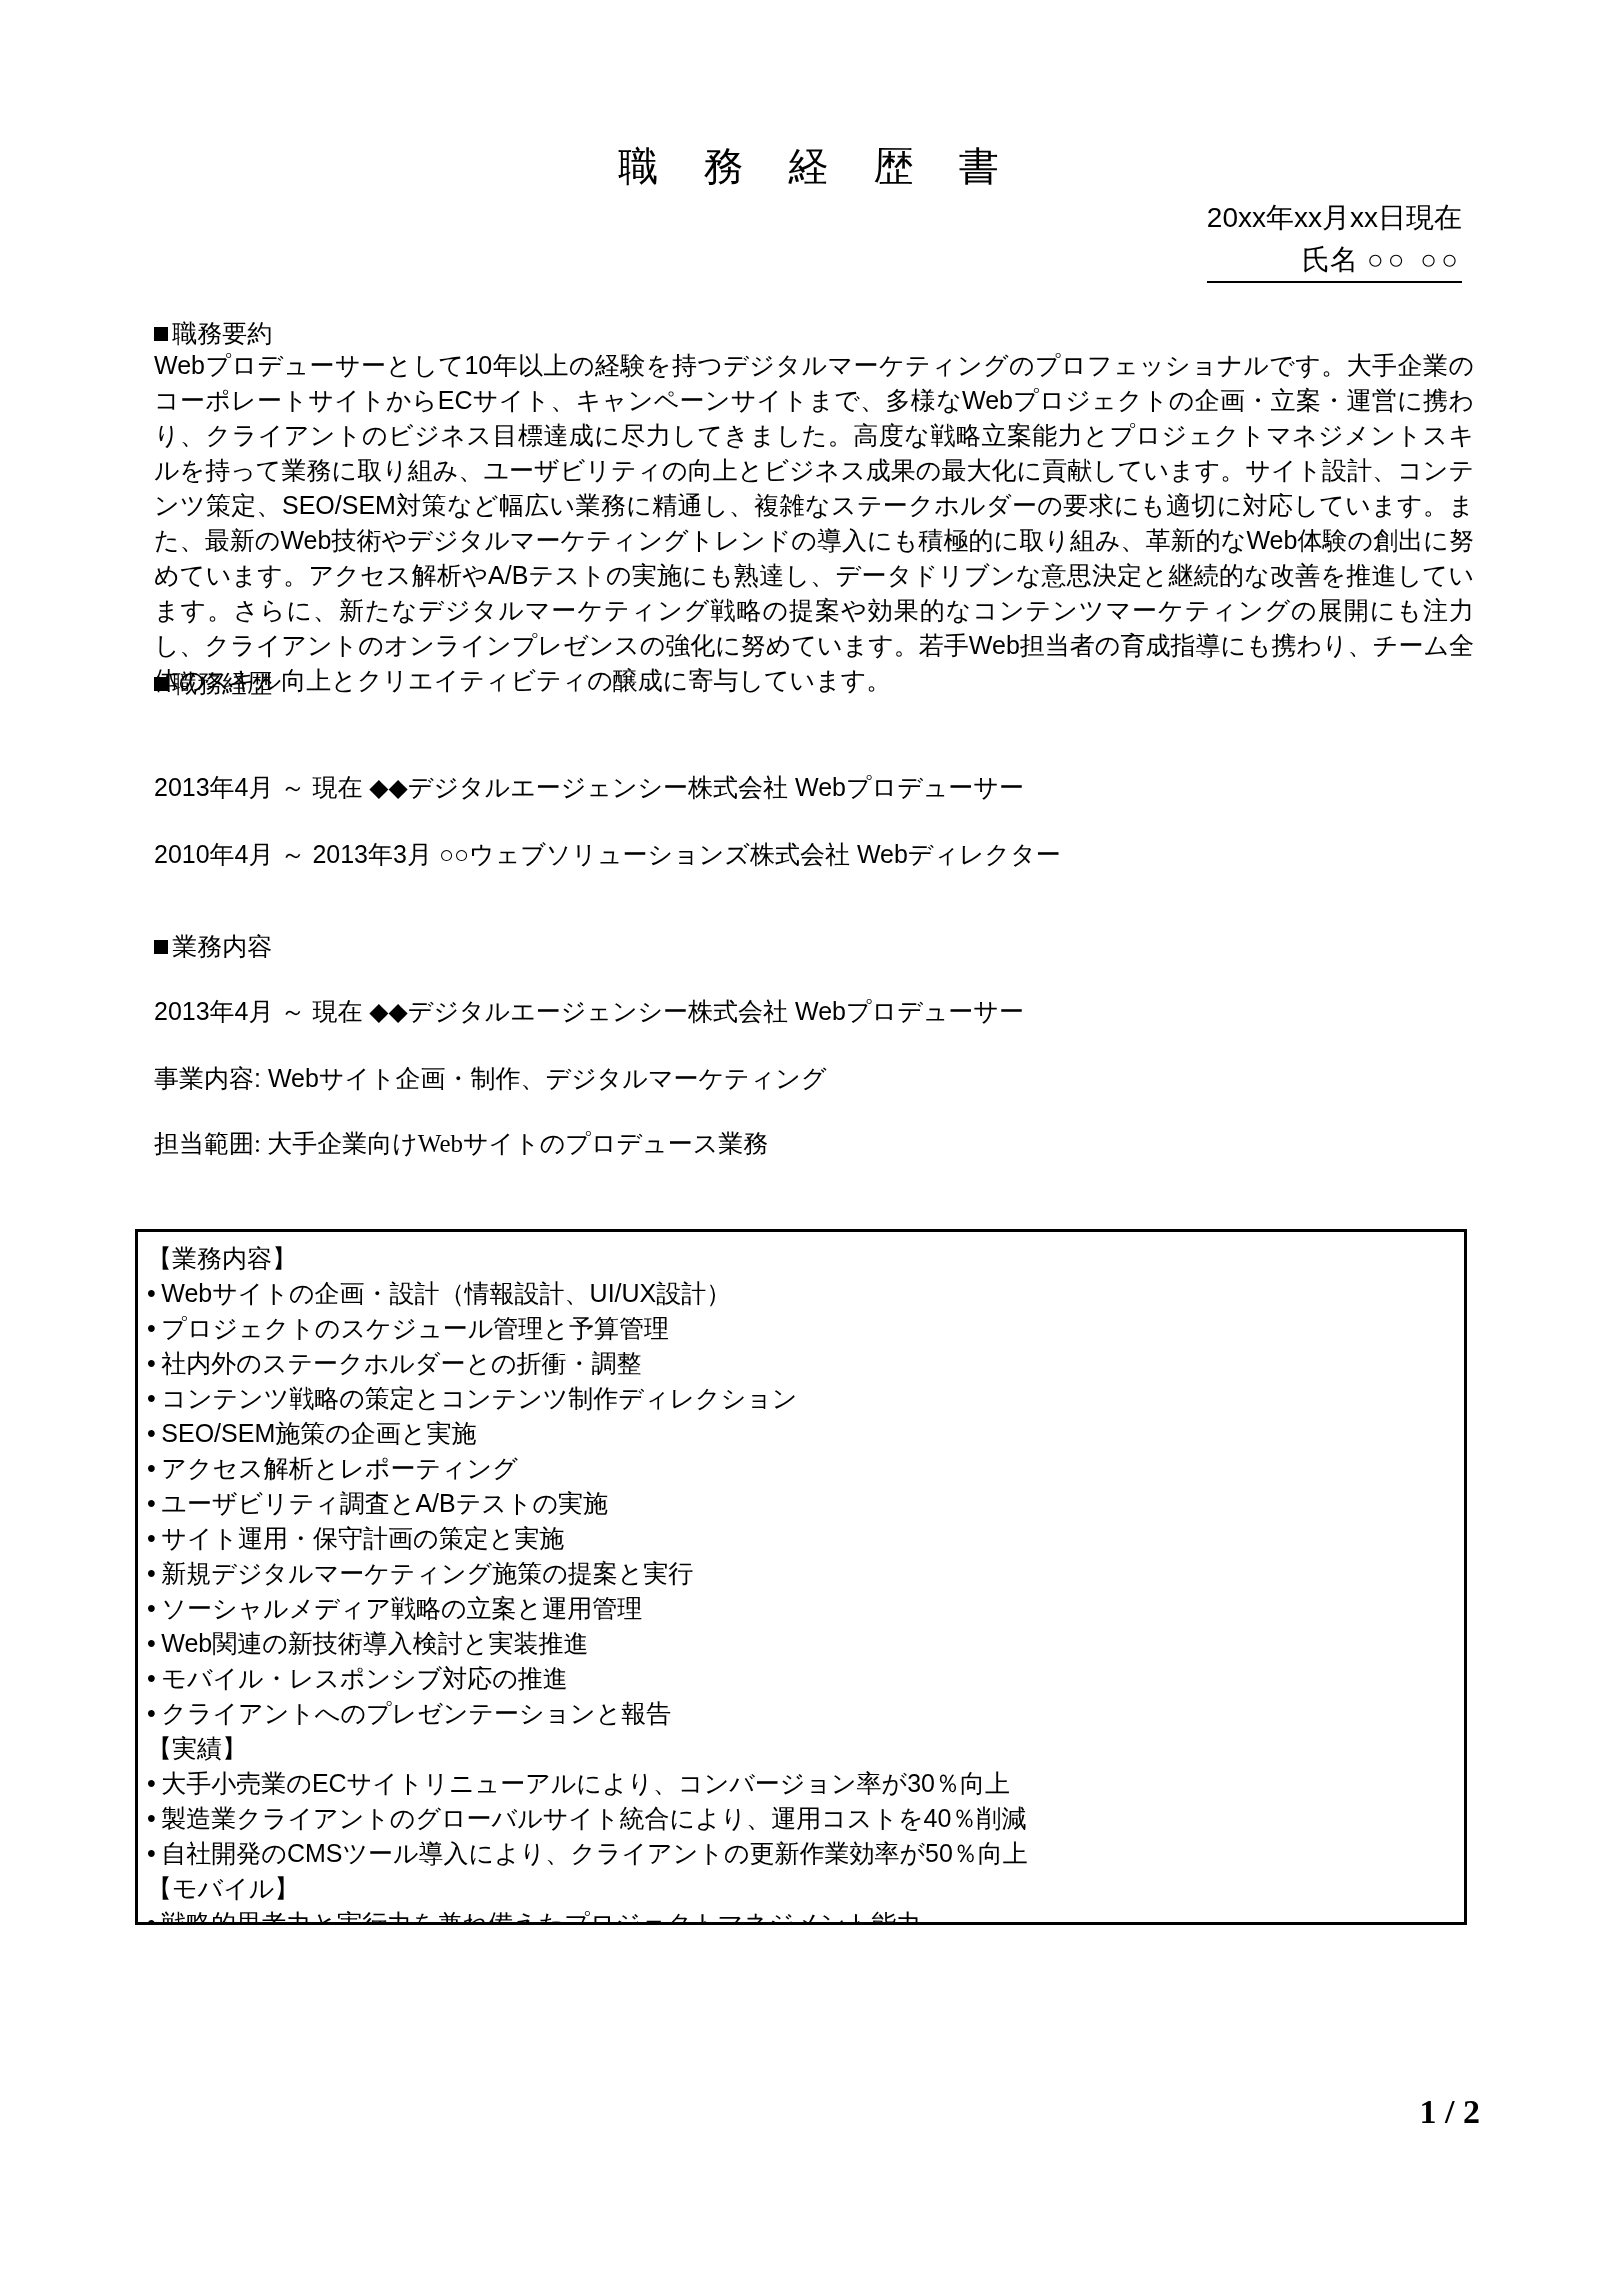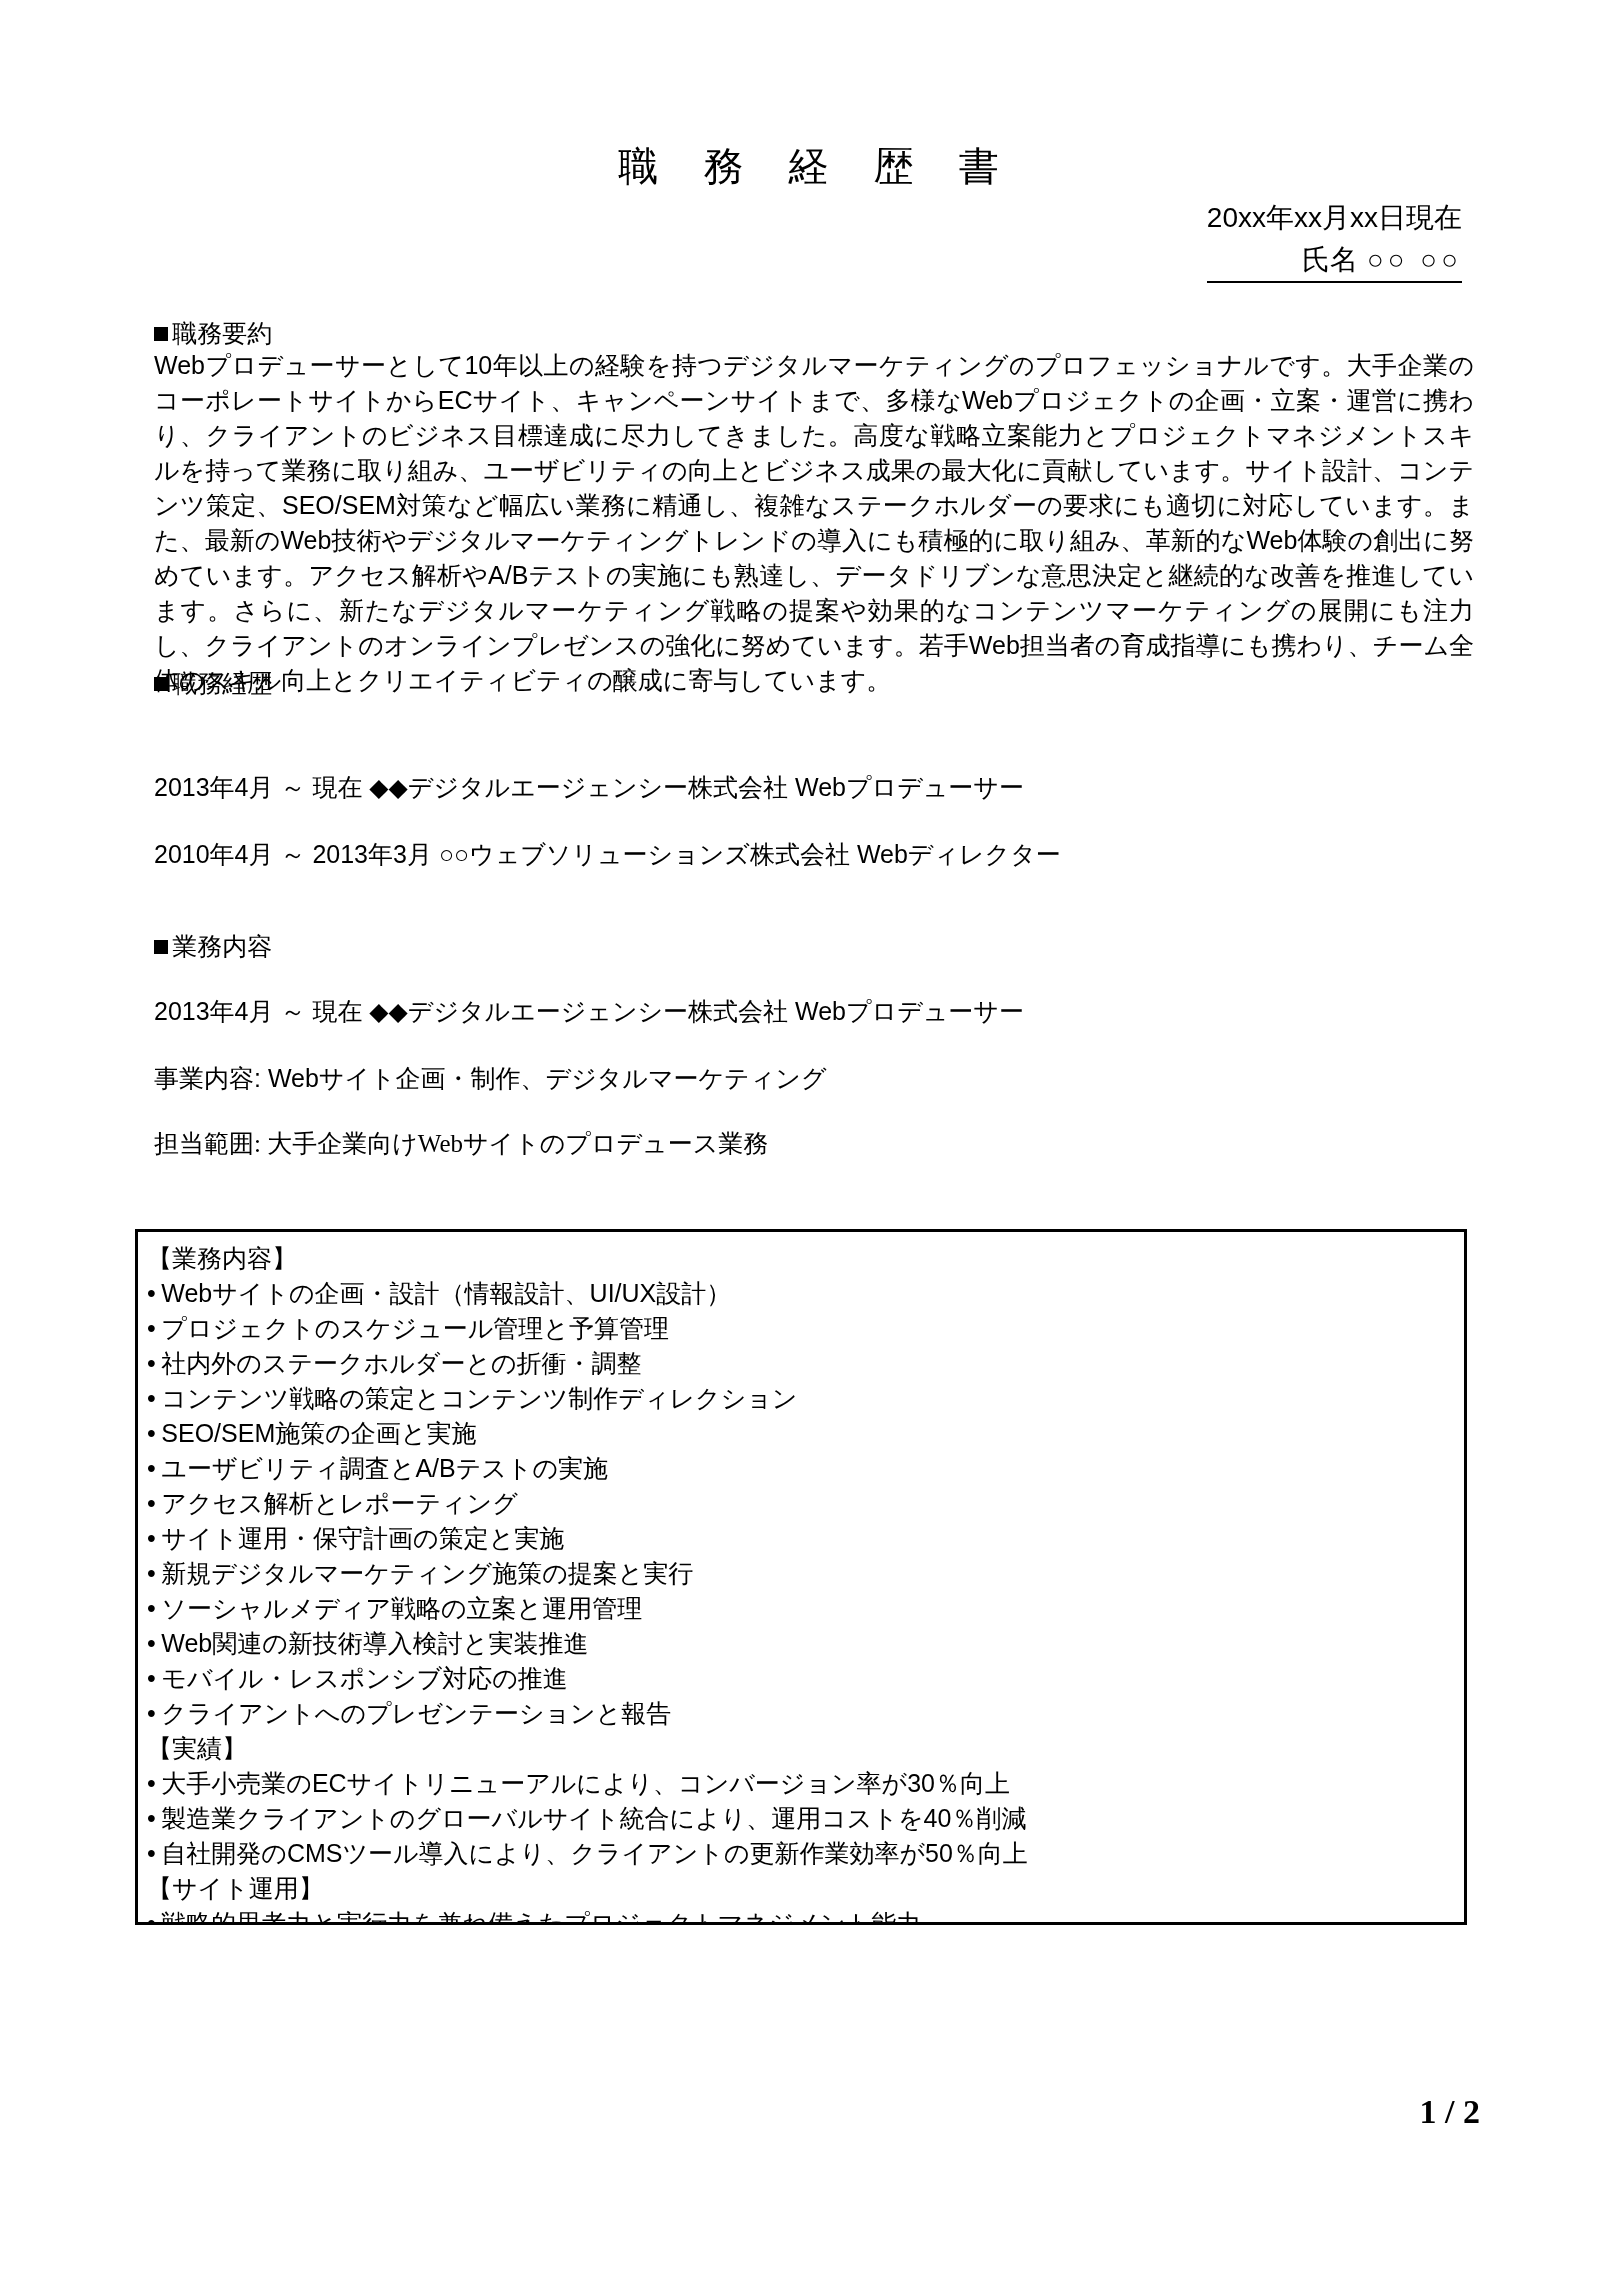--- a/index.html
+++ b/index.html
@@ -176,33 +176,33 @@
   <div class="line" style="top:1129px;font-family:Liberation Serif, serif;">担当範囲: 大手企業向けWebサイトのプロデュース業務</div>
 
   <div class="detail-box">
     <div class="detail-inner" id="detail-inner">
         <div class="detail-line group">【業務内容】</div>
         <div class="detail-line"><span class="bullet-dot">•</span>Webサイトの企画・設計（情報設計、UI/UX設計）</div>
         <div class="detail-line"><span class="bullet-dot">•</span>プロジェクトのスケジュール管理と予算管理</div>
         <div class="detail-line"><span class="bullet-dot">•</span>社内外のステークホルダーとの折衝・調整</div>
         <div class="detail-line"><span class="bullet-dot">•</span>コンテンツ戦略の策定とコンテンツ制作ディレクション</div>
         <div class="detail-line"><span class="bullet-dot">•</span>SEO/SEM施策の企画と実施</div>
+        <div class="detail-line"><span class="bullet-dot">•</span>アクセス解析とレポーティング</div>
         <div class="detail-line"><span class="bullet-dot">•</span>ユーザビリティ調査とA/Bテストの実施</div>
-        <div class="detail-line"><span class="bullet-dot">•</span>アクセス解析とレポーティング</div>
         <div class="detail-line"><span class="bullet-dot">•</span>サイト運用・保守計画の策定と実施</div>
         <div class="detail-line"><span class="bullet-dot">•</span>新規デジタルマーケティング施策の提案と実行</div>
         <div class="detail-line"><span class="bullet-dot">•</span>ソーシャルメディア戦略の立案と運用管理</div>
         <div class="detail-line"><span class="bullet-dot">•</span>Web関連の新技術導入検討と実装推進</div>
         <div class="detail-line"><span class="bullet-dot">•</span>モバイル・レスポンシブ対応の推進</div>
         <div class="detail-line"><span class="bullet-dot">•</span>クライアントへのプレゼンテーションと報告</div>
         <div class="detail-line group">【実績】</div>
         <div class="detail-line"><span class="bullet-dot">•</span>大手小売業のECサイトリニューアルにより、コンバージョン率が30％向上</div>
         <div class="detail-line"><span class="bullet-dot">•</span>製造業クライアントのグローバルサイト統合により、運用コストを40％削減</div>
         <div class="detail-line"><span class="bullet-dot">•</span>自社開発のCMSツール導入により、クライアントの更新作業効率が50％向上</div>
-        <div class="detail-line group">【サイト運用】</div>
+        <div class="detail-line group">【モバイル】</div>
         <div class="detail-line"><span class="bullet-dot">•</span>戦略的思考力と実行力を兼ね備えたプロジェクトマネジメント能力</div>
         <div class="detail-line"><span class="bullet-dot">•</span>最新のWeb技術とデジタルマーケティングトレンドへの深い理解</div>
         <div class="detail-line"><span class="bullet-dot">•</span>データ分析に基づく継続的な改善提案力</div>
       </div>
   </div>
 
   <div class="page-number">1 / 2</div>
 
 </div>
 

